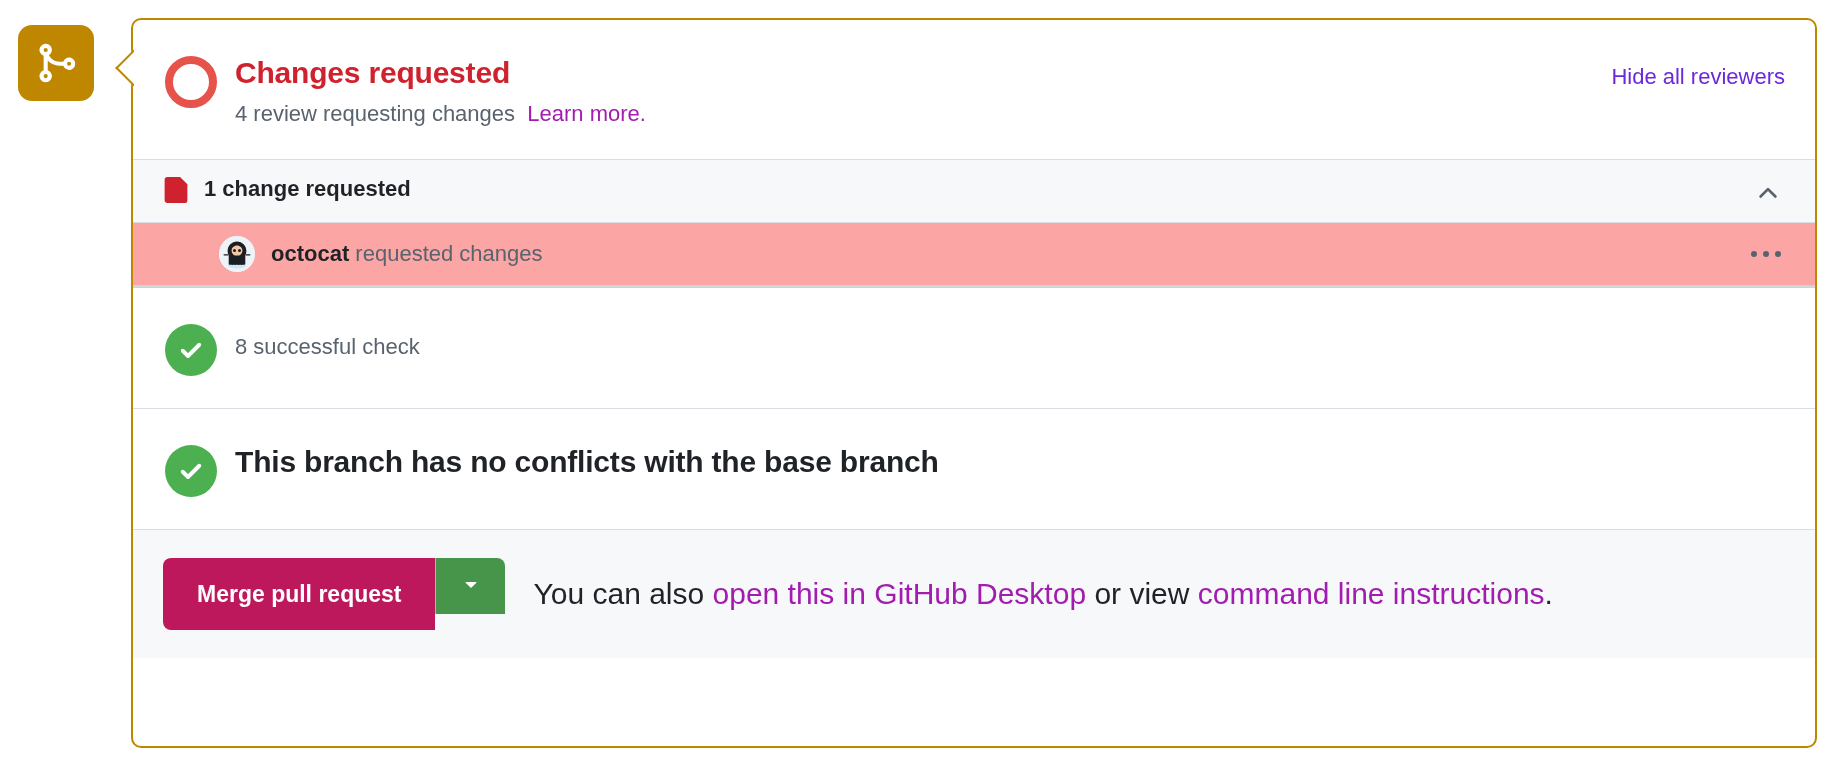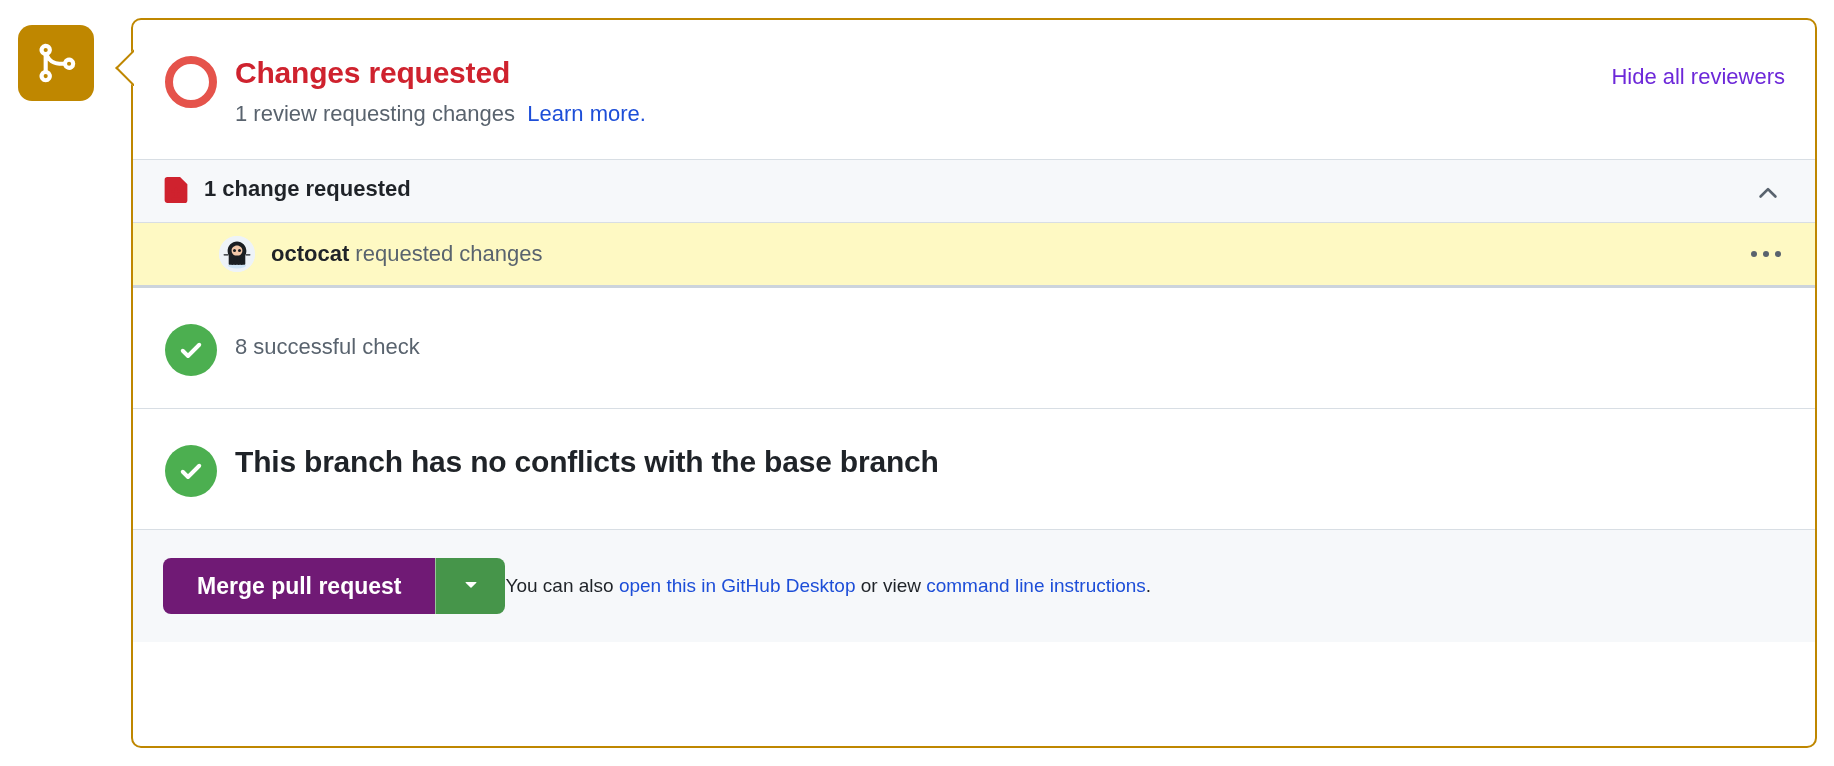--- a/index.html
+++ b/index.html
@@ -110,21 +110,21 @@
   }
   .status-action {
     flex: 0 none;
     font-size: 22px;
     color: #6d28d9;
     padding-top: 10px;
     white-space: nowrap;
     cursor: pointer;
   }
 
-  .link { color: #1d4ed8; cursor: pointer; }
+  .link { color: #a21caf; cursor: pointer; }
 
   
   .circle-ring {
     width: 52px;
     height: 52px;
     border-radius: 50%;
     border: 8px solid #e5534b;
     box-sizing: border-box;
   }
   .circle-check {
@@ -180,21 +180,21 @@
     justify-content: center;
     cursor: pointer;
   }
 
   .reviewer-row {
     display: flex;
     align-items: center;
     padding: 14px 30px 14px 30px;
     height: 62px;
     box-sizing: border-box;
-    background: #fef9c3;
+    background: #fca5a5;
   }
   .avatar {
     flex: 0 none;
     width: 36px;
     height: 36px;
     border-radius: 50%;
     margin-left: 56px;
     margin-right: 16px;
     background: #eef3f8;
     overflow: hidden;
@@ -236,46 +236,47 @@
     box-sizing: border-box;
   }
   .btn-group {
     display: flex;
     align-items: stretch;
     border-radius: 8px;
     overflow: hidden;
     flex: 0 none;
   }
   .btn-merge {
-    background: #701a75;
+    background: #be185d;
     color: #ffffff;
     font-size: 23px;
     font-weight: bold;
     padding: 0 34px;
-    height: 56px;
+    height: 72px;
     display: flex;
     align-items: center;
     border: none;
     cursor: pointer;
     font-family: inherit;
   }
   .btn-caret {
     background: #46954a;
     width: 70px;
     height: 56px;
     display: flex;
     align-items: center;
     justify-content: center;
     border: none;
     border-left: 1px solid rgba(255,255,255,0.45);
     cursor: pointer;
   }
   .footer-note {
-    font-size: 19px;
+    font-size: 30px;
     color: #1f2328;
+    margin-left: 28px;
     white-space: nowrap;
   }
 </style>
 </head>
 <body>
 
 <div id="root">
 
   <div class="timeline-badge">
     <span>
@@ -289,21 +290,21 @@
 
   <div class="merge-box">
 
     <div class="section status-row">
       <div class="status-icon">
         <div class="circle-ring"></div>
       </div>
       <div class="status-body">
         <div class="status-title danger">Changes requested</div>
         <div class="status-sub">
-          <span>1 review requesting changes</span>
+          <span>4 review requesting changes</span>
           <span>&nbsp;</span><span class="link">Learn more.</span>
         </div>
       </div>
       <div class="status-action">Hide all reviewers</div>
     </div>
 
     <div class="divider"></div>
 
     <div class="reviewers-header">
       <span class="file-diff-icon">

